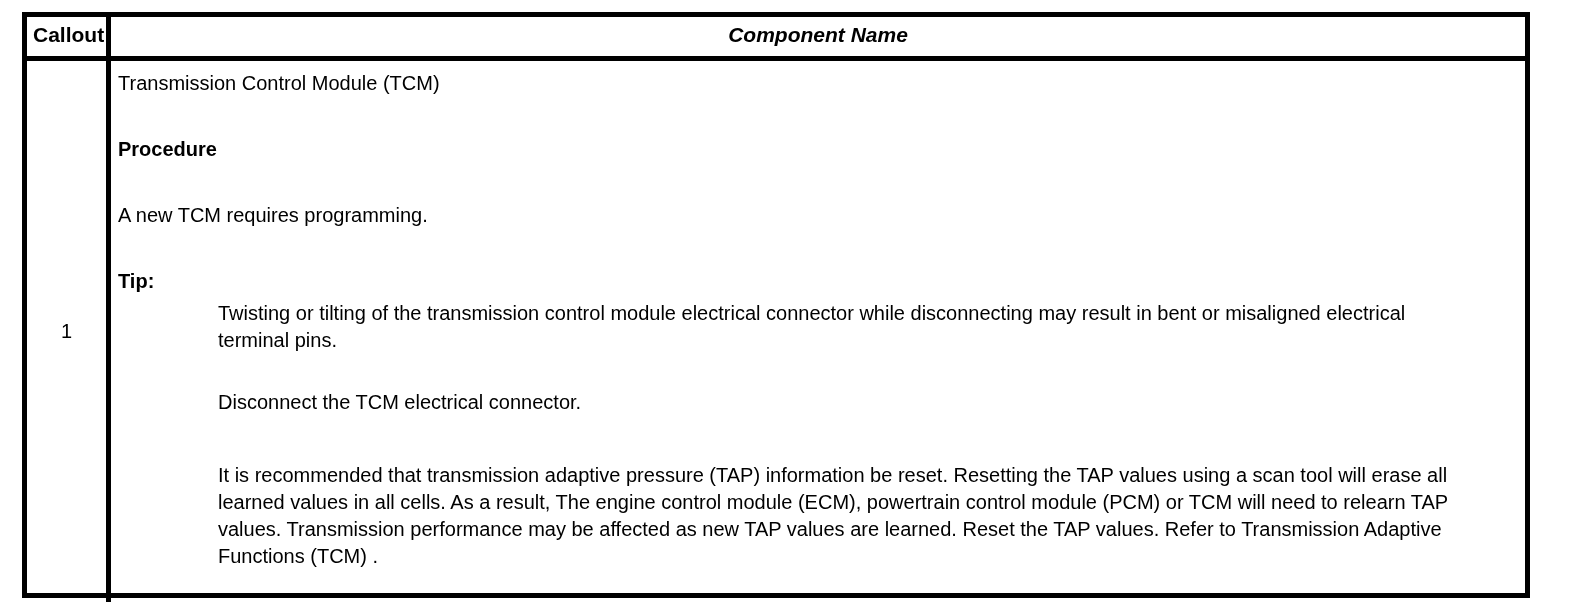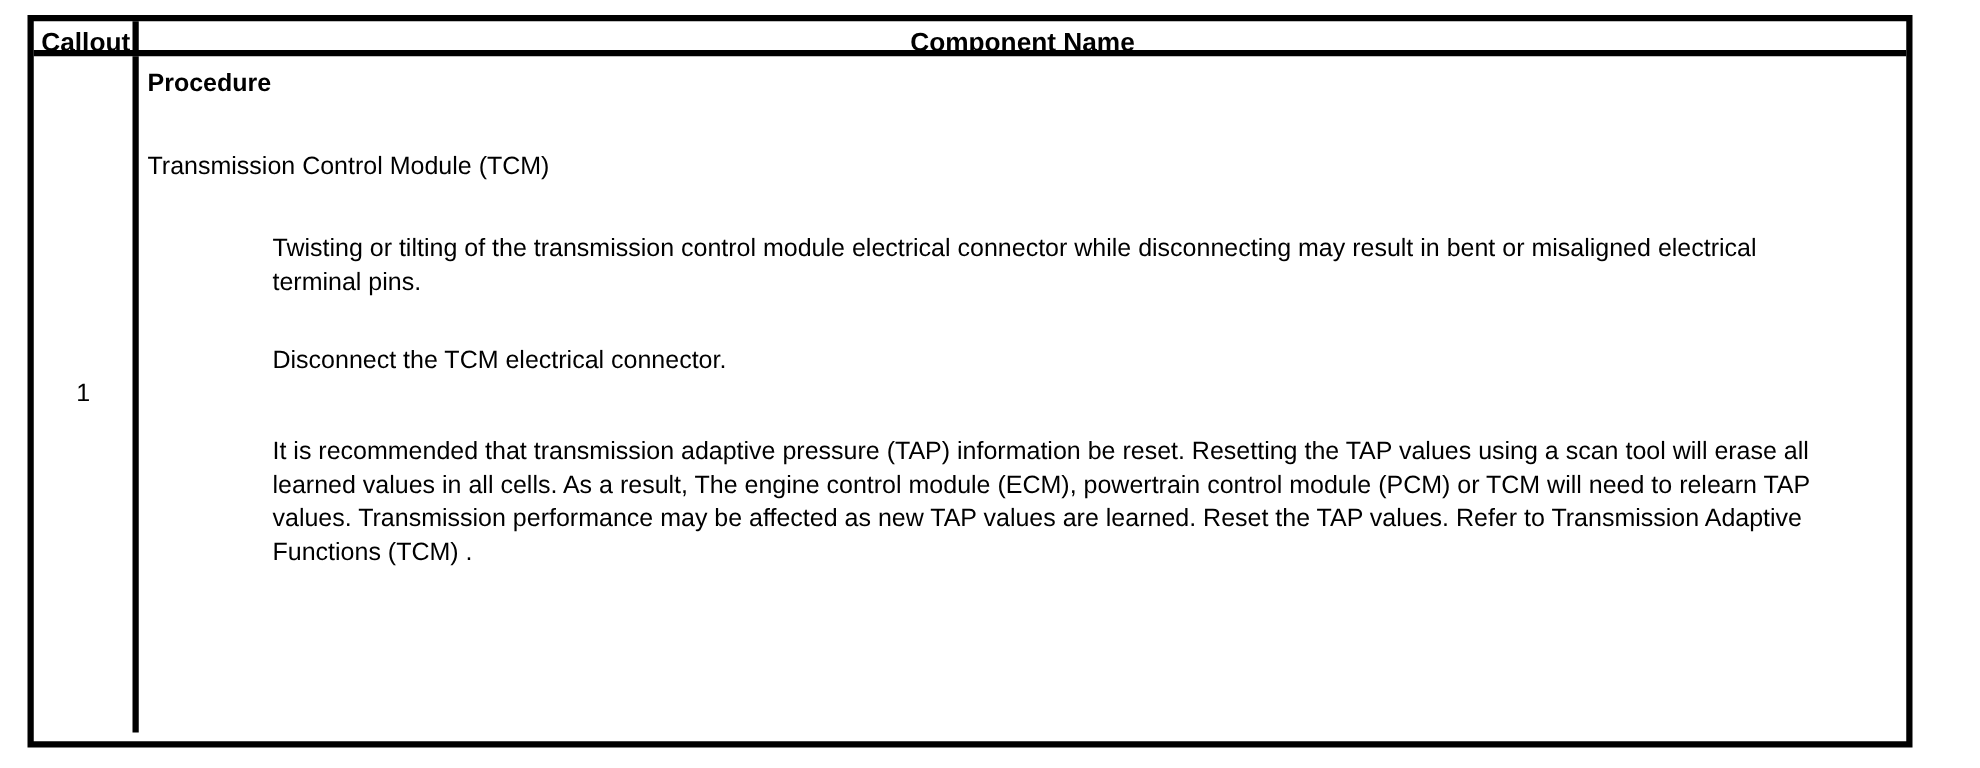--- a/index.html
+++ b/index.html
@@ -20,21 +20,21 @@
     left: 22px;
     top: 12px;
     width: 1508px;
     height: 586px;
     border: 5px solid #000000;
     background: #ffffff;
   }
   .header-row {
     display: flex;
     border-bottom: 5px solid #000000;
-    height: 28px;
+    height: 44px;
   }
   .body-row {
     display: flex;
     height: 541px;
   }
   .callout-col {
     width: 84px;
     flex: 0 0 84px;
     border-right: 5px solid #000000;
   }
@@ -47,20 +47,21 @@
     font-size: 21px;
     line-height: 35px;
     white-space: nowrap;
     overflow: hidden;
   }
   .header-cell.callout-col {
     padding-left: 6px;
   }
   .header-cell.component-col {
     text-align: center;
+    font-style: italic;
   }
   .callout-value {
     display: flex;
     align-items: center;
     justify-content: center;
     font-size: 20px;
   }
   .content {
     padding: 9px 10px 0 7px;
     font-size: 20px;
@@ -83,20 +84,22 @@
 <body>
 
 <div class="callout-table">
   <div class="header-row">
     <div class="callout-col header-cell">Callout</div>
     <div class="component-col header-cell">Component Name</div>
   </div>
   <div class="body-row">
     <div class="callout-col callout-value">1</div>
     <div class="component-col content">
+      <p class="line">Transmission Control Module (TCM)</p>
       <p class="line bold">Procedure</p>
-      <p class="line">Transmission Control Module (TCM)</p>
+      <p class="line">A new TCM requires programming.</p>
+      <p class="bold tip-label">Tip:</p>
       <p class="indent">Twisting or tilting of the transmission control module electrical connector while disconnecting may result in bent or misaligned electrical terminal pins.</p>
       <p class="indent">Disconnect the TCM electrical connector.</p>
       <p class="indent last">It is recommended that transmission adaptive pressure (TAP) information be reset. Resetting the TAP values using a scan tool will erase all learned values in all cells. As a result, The engine control module (ECM), powertrain control module (PCM) or TCM will need to relearn TAP values. Transmission performance may be affected as new TAP values are learned. Reset the TAP values. Refer to Transmission Adaptive Functions (TCM) .</p>
     </div>
   </div>
 </div>
 
 </body></html>

